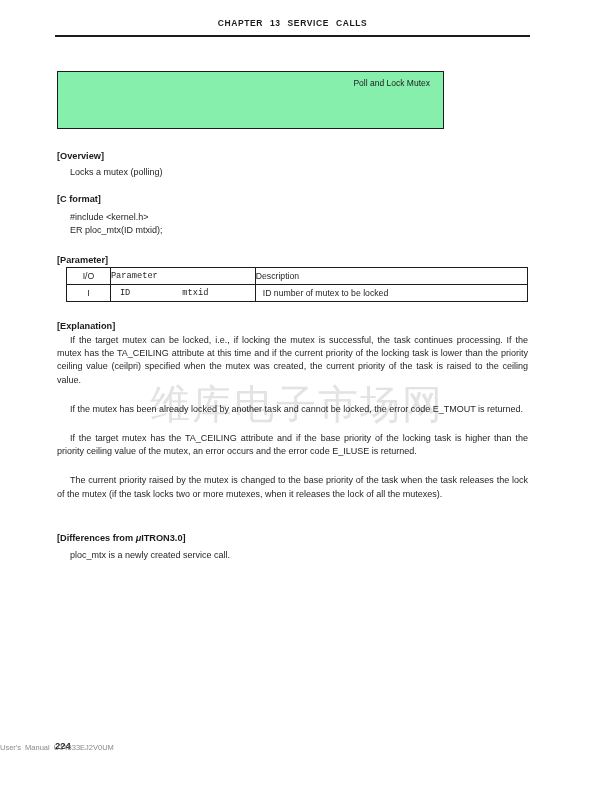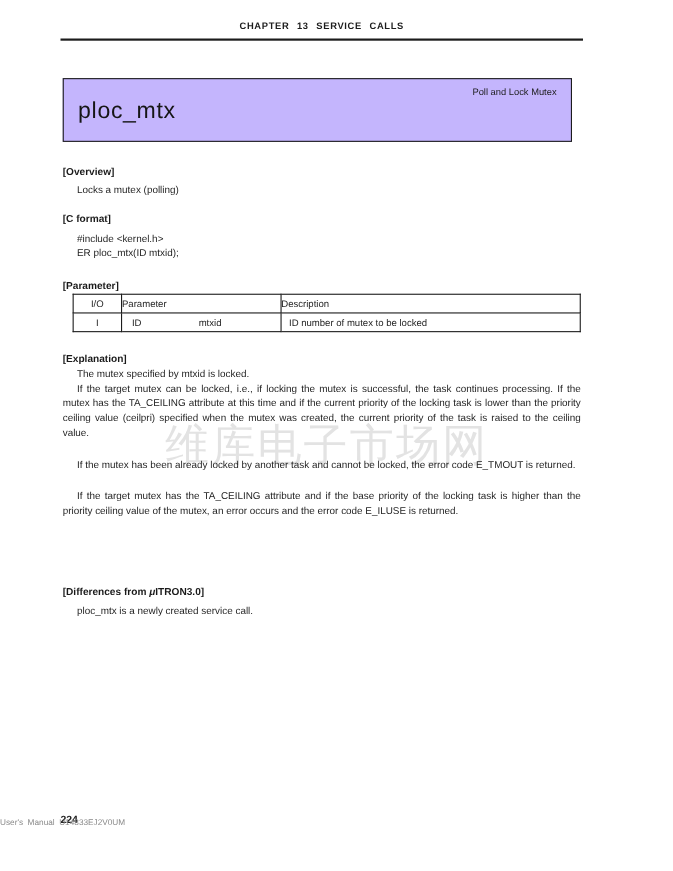--- a/index.html
+++ b/index.html
@@ -28,23 +28,23 @@
   }
   .header-rule {
     position: absolute;
     top: 35px; left: 55px; width: 475px; height: 2px;
     background: #1c1c1c;
   }
 
   
   .title-box {
     position: absolute;
-    top: 71px; left: 57px; width: 463px; height: 58px;
+    top: 71px; left: 57px; width: 387px; height: 58px;
     border: 1.6px solid #1c1c1c;
-    background: #c4b5fd;
+    background: #86efac;
   }
   .title-subtitle {
     position: absolute;
     top: 6px; right: 13px;
     font-size: 8.5px;
     color: #1c1c1c;
   }
   .title-main {
     position: absolute;
     top: 17px; left: 13px;
@@ -94,21 +94,21 @@
   .param-table td {
     border-left: 1px solid #1c1c1c;
     border-right: 1px solid #1c1c1c;
     border-top: 1.5px solid #1c1c1c;
     border-bottom: 1.5px solid #1c1c1c;
     height: 17px;
     vertical-align: middle;
     padding: 0;
   }
   .param-table .col-io   { width: 44px;  text-align: center; }
-  .param-table .col-par  { width: 145px; }
+  .param-table .col-par  { width: 145px; font-family: Liberation Mono, monospace; }
   .param-table .col-desc { width: 273px; }
   .param-table .hdr { }
   .cell-par-inner { display: block; padding-left: 9px; }
   .param-name { margin-left: 52px; }
   .cell-desc-inner { display: block; padding-left: 7px; }
 
   
   .explanation-body {
     position: absolute;
     top: 334px; left: 57px; width: 471px;
@@ -143,21 +143,20 @@
 
 <div class="page">
 
   <div class="running-header">CHAPTER 13  SERVICE CALLS</div>
   <div class="header-rule"></div>
 
   <div class="watermark">维库电子市场网</div>
 
   <div class="title-box">
     <div class="title-subtitle">Poll and Lock Mutex</div>
-    <div class="title-main">ploc_mtx</div>
   </div>
 
   <div class="sec-label" style="top:151px">[Overview]</div>
   <div class="body-line" style="top:167px">Locks a mutex (polling)</div>
 
   <div class="sec-label" style="top:194px">[C format]</div>
   <div class="body-line" style="top:212px">#include &lt;kernel.h&gt;</div>
   <div class="body-line" style="top:225px">ER ploc_mtx(ID mtxid);</div>
 
   <div class="sec-label" style="top:255px">[Parameter]</div>
@@ -176,24 +175,24 @@
       </td>
       <td class="col-desc">
         <span class="cell-desc-inner">ID number of mutex to be locked</span>
       </td>
     </tr>
   </tbody>
     </table>
 
   <div class="sec-label" style="top:321px">[Explanation]</div>
   <div class="explanation-body">
-    <p>The mutex specified by mtxid is locked.</p>
     <p>If the target mutex can be locked, i.e., if locking the mutex is successful, the task continues processing.  If the mutex has the TA_CEILING attribute at this time and if the current priority of the locking task is lower than the priority ceiling value (ceilpri) specified when the mutex was created, the current priority of the task is raised to the ceiling value.</p>
     <p class="spaced">If the mutex has been already locked by another task and cannot be locked, the error code E_TMOUT is returned.</p>
     <p class="spaced">If the target mutex has the TA_CEILING attribute and if the base priority of the locking task is higher than the priority ceiling value of the mutex, an error occurs and the error code E_ILUSE is returned.</p>
+    <p class="spaced">The current priority raised by the mutex is changed to the base priority of the task when the task releases the lock of the mutex (if the task locks two or more mutexes, when it releases the lock of all the mutexes).</p>
   </div>
 
   <div class="sec-label" style="top:533px"><span>[Differences from </span><span class="mu">μ</span><span>ITRON3.0]</span></div>
   <div class="body-line" style="top:550px">ploc_mtx is a newly created service call.</div>
 
   <div class="footer-page-number">224</div>
   <div class="footer-manual">User's Manual  U14833EJ2V0UM</div>
 
 </div>
 

